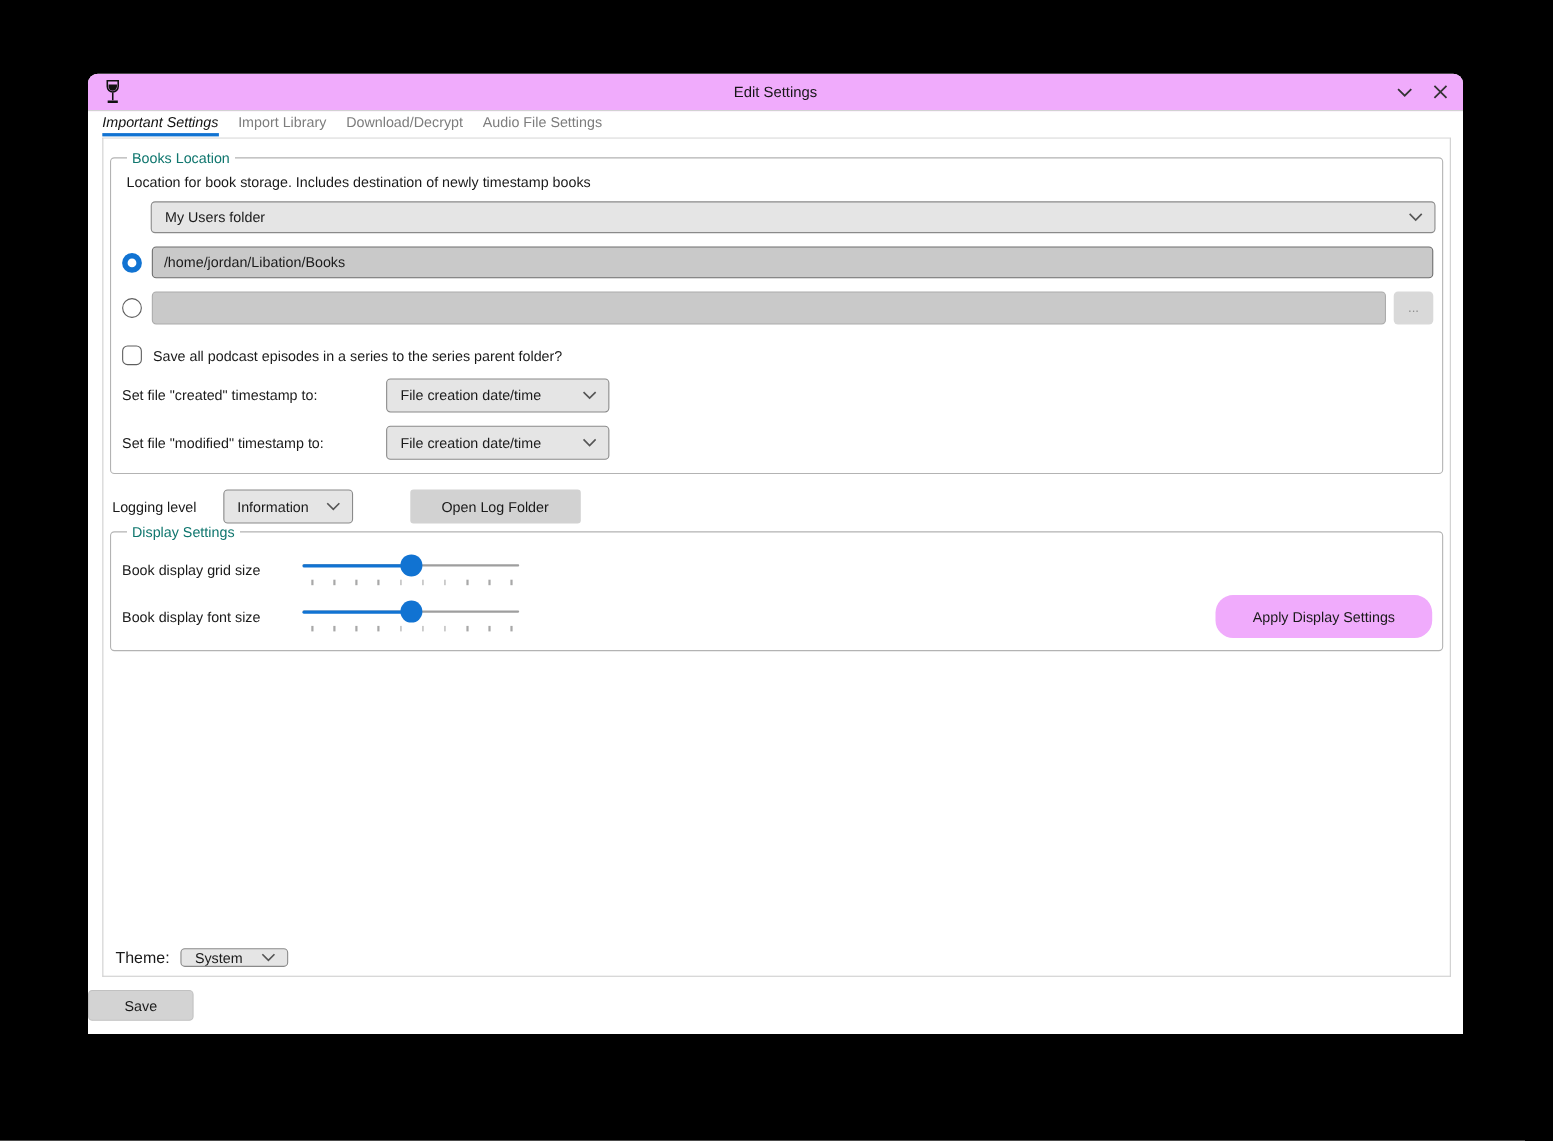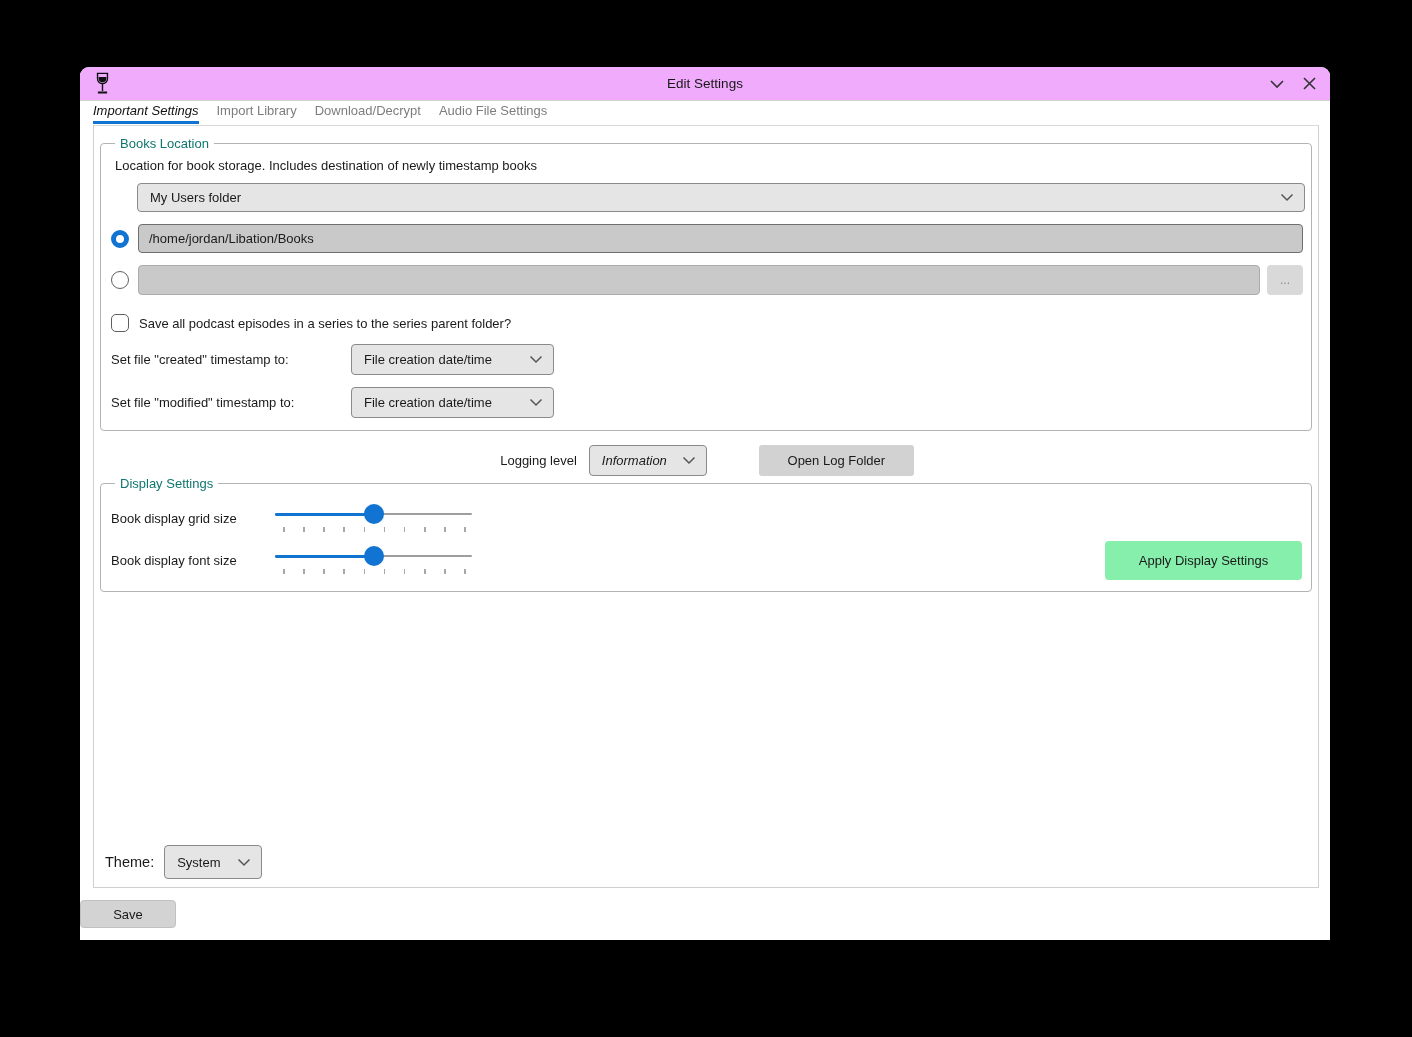--- a/index.html
+++ b/index.html
@@ -59,21 +59,21 @@
     background:#e5e5e5;border:1px solid #8a8a8a;border-radius:4px;
     height:29px;display:inline-flex;align-items:center;
     padding:0 10px 0 12px;font-size:13px;cursor:default;overflow:hidden;
   }
   .combo .combo-text{flex:1;white-space:nowrap;overflow:hidden;}
   .combo .chev{margin-left:8px;display:flex;align-items:center;flex:none;}
   .combo-base{width:1168px;margin-left:28px;display:flex;}
   .combo-ts{width:203px;height:31px;}
   .combo-logging{width:118px;height:31px;}
   .combo-logging .combo-text{max-width:72px;}
-  .combo-theme{width:98px;height:34px;}
+  .combo-theme{width:98px;height:17px;}
   
   .radio-row{display:flex;align-items:center;margin-top:12px;padding-left:2px;}
   .radio{
     width:18px;height:18px;border-radius:50%;flex:none;background:#fff;
     border:1.5px solid #5f5f5f;margin-right:9px;
   }
   .radio.checked{border:5.5px solid var(--accent);}
   .pathfield{
     height:29px;background:#c9c9c9;border-radius:4px;
     font-size:13px;line-height:27px;padding-left:10px;color:#1b1b1b;
@@ -90,23 +90,23 @@
   .check-row{display:flex;align-items:center;padding-left:2px;margin-top:14px;font-size:13px;}
   .check-row.first{margin-top:19px;}
   .checkbox{
     width:18px;height:18px;border:1.5px solid #5f5f5f;border-radius:5px;
     background:#fff;margin-right:10px;flex:none;
   }
   
   .ts-row{display:flex;align-items:center;margin-top:12px;padding-left:2px;}
   .ts-label{font-size:13px;width:240px;flex:none;}
   
-  .logging-row{display:flex;align-items:center;margin:14px 0 0 2px;justify-content:center;}
+  .logging-row{display:flex;align-items:center;margin:14px 0 0 2px;}
   .logging-label{font-size:13px;}
-  .combo-logging{margin-left:12px;font-style:italic;}
+  .combo-logging{margin-left:24px;}
   .btn{
     background:#d2d2d2;border:none;border-radius:3px;font-size:13px;color:#1a1a1a;
     font-family:inherit;cursor:default;
   }
   .open-log-btn{width:155px;height:31px;margin-left:52px;}
   
   .group-display{margin-top:18px;position:relative;height:116px;}
   .slider-row{display:flex;align-items:center;margin-top:9px;padding-left:2px;}
   .slider-row.second{margin-top:13px;}
   .slider-label{font-size:13px;width:164px;flex:none;}
@@ -115,21 +115,21 @@
   .track-bg{position:absolute;left:0;right:0;height:2px;background:#9e9e9e;border-radius:2px;}
   .track-fill{position:absolute;left:0;height:3px;background:var(--accent);border-radius:2px;}
   .thumb{
     position:absolute;width:20px;height:20px;border-radius:50%;
     background:var(--accent);top:0;margin-left:-10px;
   }
   .ticks{display:flex;justify-content:space-between;margin:3px 6px 0 8px;height:6px;}
   .ticks i{width:1.5px;height:4.5px;background:#a8a8a8;display:block;}
   .apply-btn{
     position:absolute;right:9px;bottom:11px;width:197px;height:39px;
-    background:#86efac;border-radius:4px;font-size:13px;
+    background:#f0abfc;border-radius:16px;font-size:13px;
   }
   
   .theme-row{position:absolute;left:11px;bottom:8px;display:flex;align-items:center;}
   .theme-label{font-size:14.5px;}
   .combo-theme{margin-left:10px;}
   
   .bottombar{height:52px;display:flex;justify-content:flex-start;padding:12px 11px 0 0;background:#fff;}
   .save-btn{width:96px;height:28px;background:#d3d3d3;border:1px solid #c1c1c1;border-radius:4px;font-size:13px;}
   svg{display:block;}
 </style>

